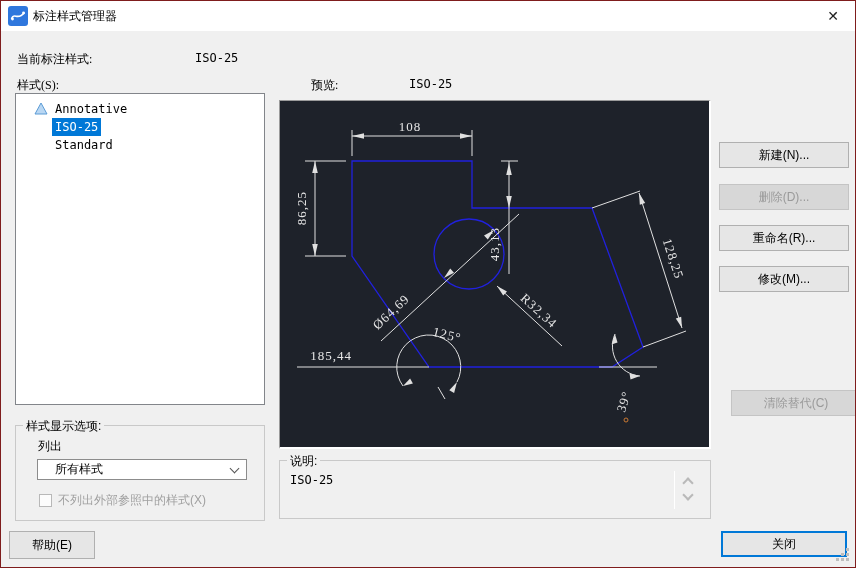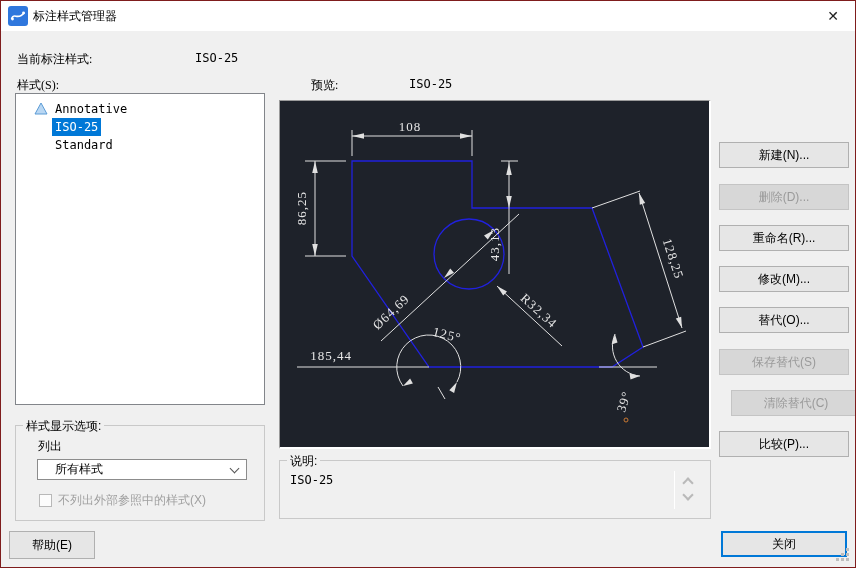--- a/index.html
+++ b/index.html
@@ -195,22 +195,19 @@
     <div class="desc-scroll">
       <span class="chev-up"></span>
       <span class="chev-dn"></span>
     </div>
   </div>
 
   <div class="btn" style="top:141px;">新建(N)...</div>
   <div class="btn disabled" style="top:183px;">删除(D)...</div>
   <div class="btn" style="top:224px;">重命名(R)...</div>
   <div class="btn" style="top:265px;">修改(M)...</div>
-  <div class="btn" style="top:306px;">替代(O)...</div>
-  <div class="btn disabled" style="top:348px;">保存替代(S)</div>
   <div class="btn disabled" style="top:389px;margin-left:12px;">清除替代(C)</div>
-  <div class="btn" style="top:430px;">比较(P)...</div>
 
   <div class="help-btn">帮助(E)</div>
   <div class="btn-close">关闭</div>
 
   <div class="grip"></div>
 </div>
 
 </body></html>

